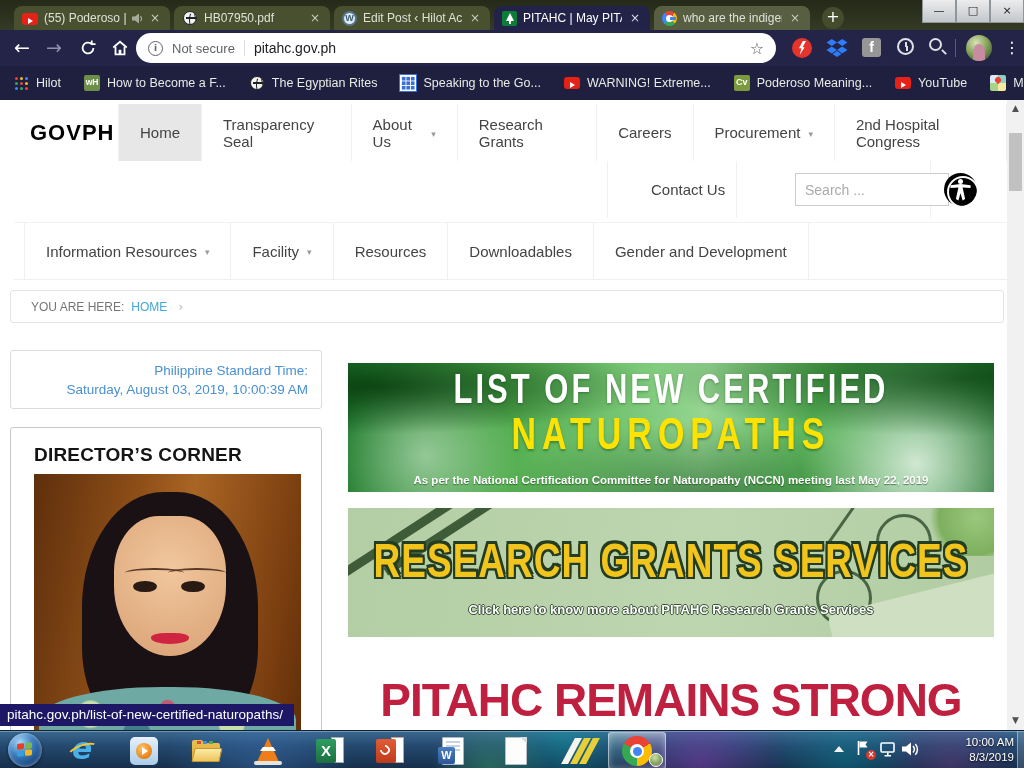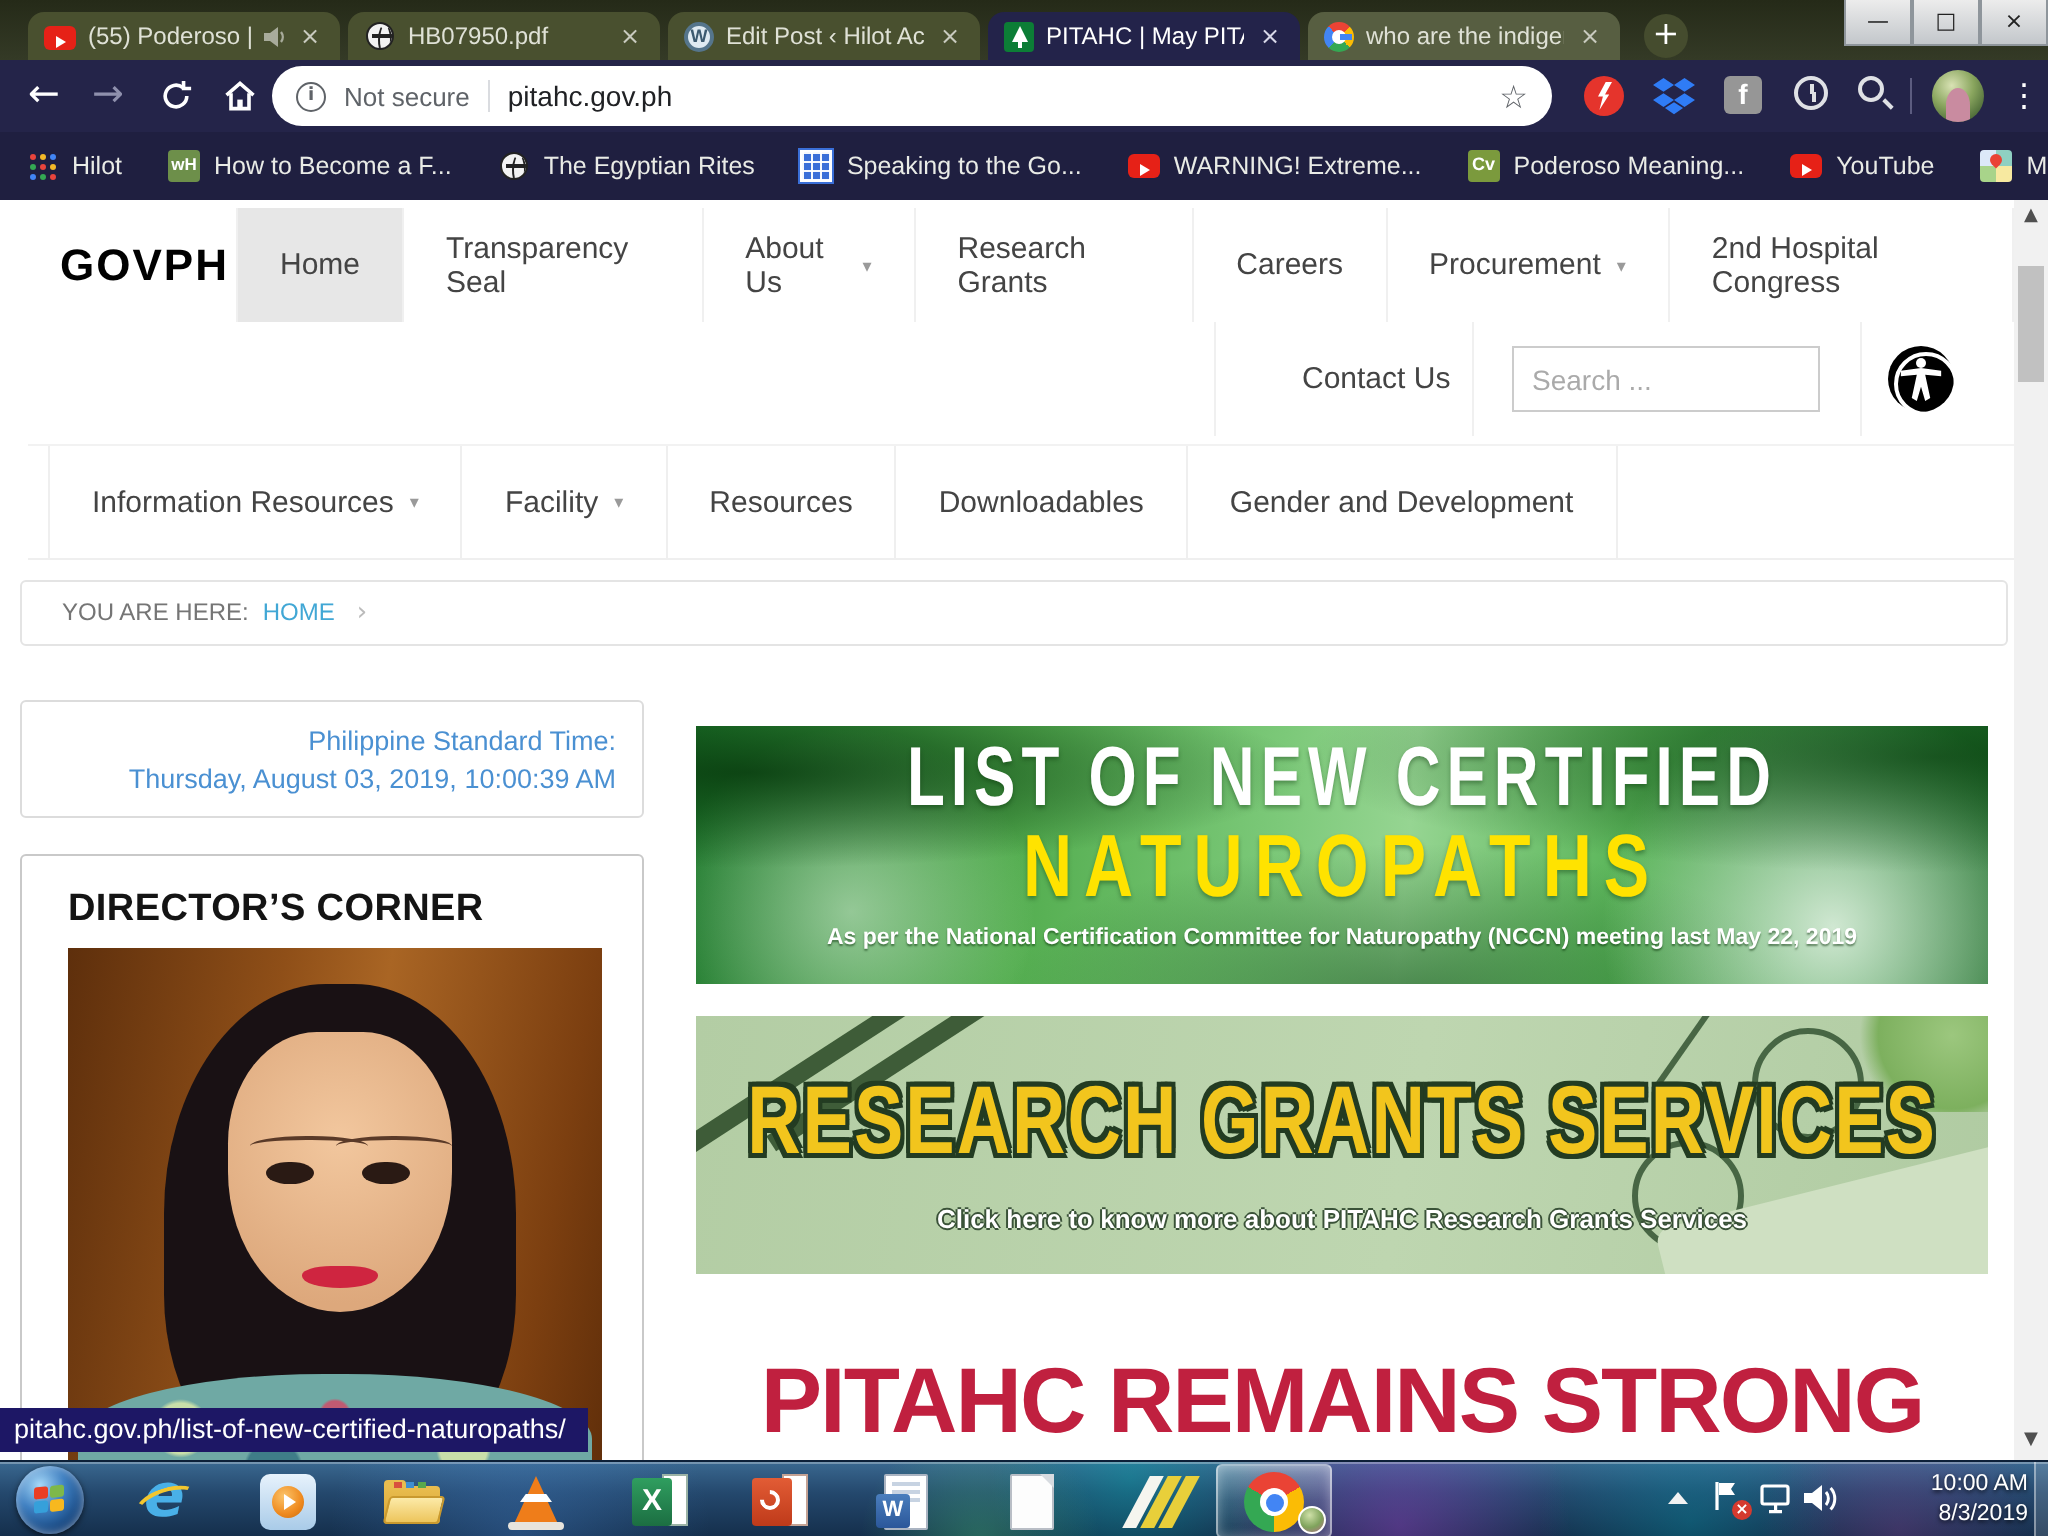--- a/index.html
+++ b/index.html
@@ -78,21 +78,21 @@
   
   .page{position:absolute;left:0;top:100px;width:1007px;height:630px;background:#fff;overflow:hidden}
   .govph{position:absolute;left:30px;top:20px;font-size:22px;font-weight:bold;letter-spacing:1px;color:#000}
   .nav1{position:absolute;left:118px;top:4px;height:57px;display:flex}
   .ni{display:flex;align-items:center;gap:8px;padding:0 21px;font-size:15px;color:#444;border-right:1px solid #f0f0f0}
   .nav1 .ni:first-child{border-left:1px solid #f0f0f0}
   .ni.active{background:#e7e7e7}
   .caret{font-size:9px;color:#9a9a9a;margin-top:2px}
   .vsep{position:absolute;width:1px;height:57px;background:#f0f0f0}
   .contact{position:absolute;left:651px;top:61px;height:57px;line-height:57px;font-size:15px;color:#444}
-  .search{position:absolute;left:756px;top:73px;width:154px;height:33px;border:1px solid #ccc;background:#fff;font-size:14px;color:#666;padding:0 9px;font-family:"Liberation Sans",sans-serif}
+  .search{position:absolute;left:795px;top:73px;width:154px;height:33px;border:1px solid #ccc;background:#fff;font-size:14px;color:#666;padding:0 9px;font-family:"Liberation Sans",sans-serif}
   .search::placeholder{color:#aaa}
   .a11y{position:absolute;left:944px;top:73px;width:33px;height:33px;border-radius:50%;background:#000}
   .a11y::before{content:"";position:absolute;left:2.5px;top:2.5px;width:28px;height:28px;border:2px solid #fff;border-radius:50%}
   .a11y-head{position:absolute;left:14px;top:6px;width:5px;height:5px;border-radius:50%;background:#fff}
   .a11y-body{position:absolute;left:6px;top:11px;width:21px;height:17px;background:#fff;clip-path:polygon(50% 0,2% 8%,2% 24%,40% 20%,28% 88%,40% 97%,50% 55%,60% 97%,72% 88%,60% 20%,98% 24%,98% 8%)}
   .nav2{position:absolute;left:14px;top:122px;width:100%;height:58px;border-top:1px solid #f2f2f2;border-bottom:1px solid #efefef;display:flex;padding-left:10px}
   .nav2 .ni{border-right:1px solid #efefef}
   .nav2 .ni:first-child{border-left:1px solid #efefef}
   .crumbbar{position:absolute;left:10px;top:190px;width:994px;height:33px;border:1px solid #e4e4e4;border-radius:3px;background:#fff;line-height:31px;padding-left:20px;font-size:12px;color:#757575}
   .crumb-home{color:#41a7d5;margin-left:7px}
@@ -105,21 +105,21 @@
   .hair{position:absolute;left:18%;top:7%;width:66%;height:96%;background:#191114;border-radius:46% 46% 38% 38%}
   .face{position:absolute;left:30%;top:16%;width:42%;height:54%;background:radial-gradient(circle at 50% 38%,#f2c79e,#dda87c 80%);border-radius:46% 46% 58% 58%}
   .brow{position:absolute;width:22%;height:4%;border-radius:50%;border-top:2px solid #5a3a28;top:36%}
   .eye{position:absolute;width:9%;height:4.5%;border-radius:50%;background:#2a1a14;top:41%}
   .lips{position:absolute;left:44%;top:61%;width:14%;height:4.5%;border-radius:42% 42% 55% 55%;background:#cf2540}
   .blouse{position:absolute;left:2%;bottom:-8%;width:96%;height:26%;border-radius:48% 48% 0 0;background:#6fa9a4;background-image:radial-gradient(circle at 20% 40%,#c9dfa9 0 6%,transparent 7%),radial-gradient(circle at 50% 30%,#c05a72 0 5%,transparent 6%),radial-gradient(circle at 75% 55%,#c9dfa9 0 6%,transparent 7%),radial-gradient(circle at 38% 70%,#3f7d88 0 8%,transparent 9%)}
 
   .banner1{position:absolute;left:348px;top:263px;width:646px;height:129px;overflow:hidden;background-image:radial-gradient(ellipse at 4% 18%,rgba(8,58,14,.85),transparent 32%),radial-gradient(ellipse at 96% 12%,rgba(12,66,18,.75),transparent 36%),radial-gradient(circle at 88% 78%,rgba(236,247,236,.85),transparent 20%),radial-gradient(circle at 12% 72%,rgba(222,242,222,.55),transparent 16%),radial-gradient(ellipse at 55% 105%,rgba(10,70,20,.55),transparent 40%),linear-gradient(95deg,#1f7a2d,#53ad4f 25%,#7cc979 45%,#96d592 55%,#58b457 72%,#2d8c3a 90%,#1e6f2a)}
   .b1l1{position:absolute;left:0;top:8px;width:100%;text-align:center;color:#fff;font-size:31px;font-weight:bold;letter-spacing:3px;transform:scaleY(1.35);text-shadow:0 1px 2px rgba(0,40,0,.35)}
   .b1l2{position:absolute;left:0;top:52px;width:100%;text-align:center;color:#ffe300;font-size:34px;font-weight:bold;letter-spacing:6px;transform:scaleY(1.3);text-shadow:0 1px 2px rgba(0,40,0,.35)}
-  .b1sub{position:absolute;left:0;top:100px;width:100%;text-align:center;color:#fff;font-size:11.5px;font-weight:bold;text-shadow:0 1px 1px rgba(0,40,0,.5)}
+  .b1sub{position:absolute;left:0;top:111px;width:100%;text-align:center;color:#fff;font-size:11.5px;font-weight:bold;text-shadow:0 1px 1px rgba(0,40,0,.5)}
 
   .banner2{position:absolute;left:348px;top:408px;width:646px;height:129px;overflow:hidden;background:linear-gradient(100deg,#b3cda4,#bed6b0 55%,#b0cba2)}
   .pencil{position:absolute;width:9px;height:150px;background:#3e5c38;transform:rotate(57deg)}
   .p1{left:38px;top:-40px}.p2{left:96px;top:-52px}
   .gl{position:absolute;width:56px;height:56px;border:3px solid rgba(52,84,50,.85);border-radius:50%}
   .g1{left:528px;top:6px}.g2{left:468px;top:62px}
   .glb{position:absolute;left:500px;top:-30px;width:3px;height:70px;background:rgba(52,84,50,.85);transform:rotate(35deg)}
   .succ{position:absolute;right:-14px;top:-16px;width:80px;height:64px;background:radial-gradient(circle at 60% 40%,#9cc77e,#7db05e 60%,transparent 75%)}
   .laptop{position:absolute;right:-30px;bottom:-34px;width:190px;height:80px;background:#cfe0c2;transform:rotate(-14deg);border-radius:8px}
   .b2t{position:absolute;left:0;top:32px;width:100%;text-align:center;color:#f2c51d;font-size:37px;font-weight:bold;letter-spacing:1px;transform:scaleY(1.3);text-shadow:-2px 0 0 #233c22,2px 0 0 #233c22,0 -2px 0 #233c22,0 2px 0 #233c22,-2px -2px 0 #233c22,2px 2px 0 #233c22,-2px 2px 0 #233c22,2px -2px 0 #233c22}
@@ -357,21 +357,21 @@
           <span>Gender and Development</span>
         </div>
     </div>
 
     <div class="crumbbar">
       <span>YOU ARE HERE:</span><span class="crumb-home">HOME</span><span class="crumb-chev glyph">›</span>
     </div>
 
     <div class="timebox">
       <div>Philippine Standard Time:</div>
-      <div>Thursday, August 03, 2019, 10:00:39 AM</div>
+      <div>Saturday, August 03, 2019, 10:00:39 AM</div>
     </div>
 
     <div class="dirbox">
       <div class="dirtitle">DIRECTOR’S CORNER</div>
       <div class="photo">
         <div class="hair"></div>
         <div class="face"></div>
         <div class="brow" style="left:34%"></div>
         <div class="brow" style="left:50%"></div>
         <div class="eye" style="left:37%"></div>

